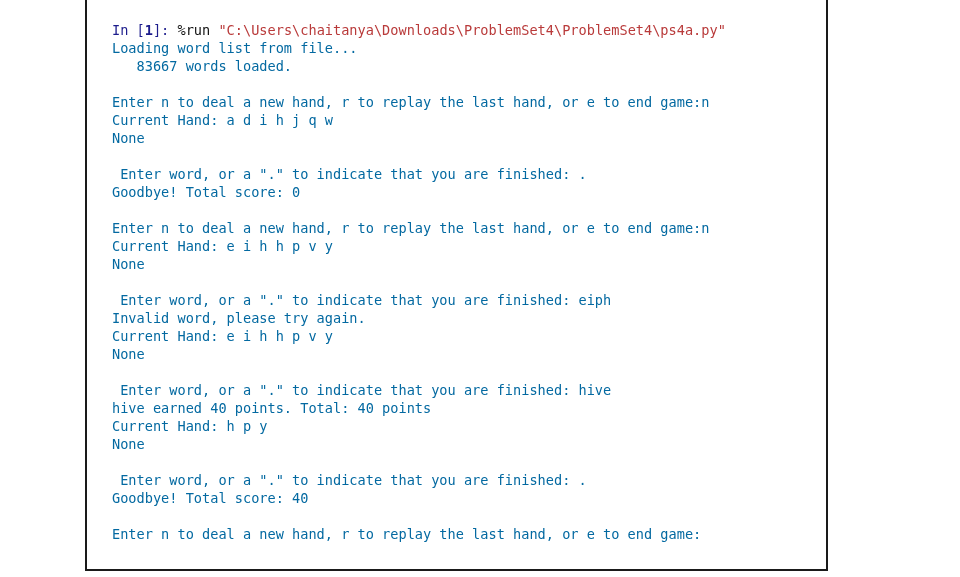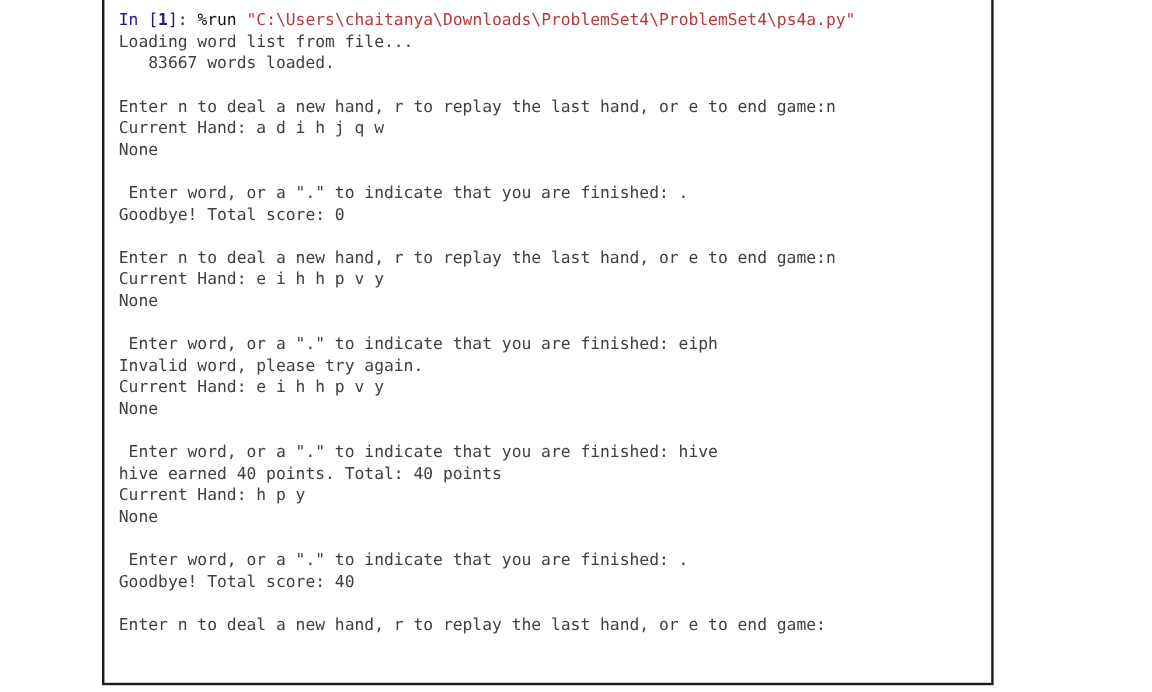--- a/index.html
+++ b/index.html
@@ -19,21 +19,21 @@
     left: 85px;
     top: -3px;
     width: 743px;
     height: 574px;
     border: 2px solid #1a1a1a;
     background: #ffffff;
     box-sizing: border-box;
     overflow: hidden;
   }
   #console-output {
-    margin: 3px;
+    margin: 16px;
     padding: 6px 0 0 9px;
     font-family: "DejaVu Sans Mono", monospace;
     font-size: 13.6px;
     line-height: 18px;
     color: #101010;
     white-space: pre;
     letter-spacing: 0px;
   }
   .line {
     white-space: pre;
@@ -51,21 +51,21 @@
     color: #1c1c8c;
     font-weight: bold;
   }
   .tok-magic {
     color: #101010;
   }
   .tok-string {
     color: #b93a3a;
   }
   .tok-plain {
-    color: #404040;
+    color: #0369a1;
   }
 </style>
 </head>
 <body>
 
 <div id="console-frame">
   <div id="console-output"><span class="line"><span class="tok-prompt">In [</span><span class="tok-prompt-num">1</span><span class="tok-prompt">]: </span><span class="tok-magic">%run </span><span class="tok-string">"C:\Users\chaitanya\Downloads\ProblemSet4\ProblemSet4\ps4a.py"</span></span><span class="line"><span class="tok-plain">Loading word list from file...</span></span><span class="line"><span class="tok-plain">   83667 words loaded.</span></span><span class="blank">&nbsp;</span><span class="line"><span class="tok-plain">Enter n to deal a new hand, r to replay the last hand, or e to end game:n</span></span><span class="line"><span class="tok-plain">Current Hand: a d i h j q w</span></span><span class="line"><span class="tok-plain">None</span></span><span class="blank">&nbsp;</span><span class="line"><span class="tok-plain"> Enter word, or a "." to indicate that you are finished: .</span></span><span class="line"><span class="tok-plain">Goodbye! Total score: 0</span></span><span class="blank">&nbsp;</span><span class="line"><span class="tok-plain">Enter n to deal a new hand, r to replay the last hand, or e to end game:n</span></span><span class="line"><span class="tok-plain">Current Hand: e i h h p v y</span></span><span class="line"><span class="tok-plain">None</span></span><span class="blank">&nbsp;</span><span class="line"><span class="tok-plain"> Enter word, or a "." to indicate that you are finished: eiph</span></span><span class="line"><span class="tok-plain">Invalid word, please try again.</span></span><span class="line"><span class="tok-plain">Current Hand: e i h h p v y</span></span><span class="line"><span class="tok-plain">None</span></span><span class="blank">&nbsp;</span><span class="line"><span class="tok-plain"> Enter word, or a "." to indicate that you are finished: hive</span></span><span class="line"><span class="tok-plain">hive earned 40 points. Total: 40 points</span></span><span class="line"><span class="tok-plain">Current Hand: h p y</span></span><span class="line"><span class="tok-plain">None</span></span><span class="blank">&nbsp;</span><span class="line"><span class="tok-plain"> Enter word, or a "." to indicate that you are finished: .</span></span><span class="line"><span class="tok-plain">Goodbye! Total score: 40</span></span><span class="blank">&nbsp;</span><span class="line"><span class="tok-plain">Enter n to deal a new hand, r to replay the last hand, or e to end game:</span></span></div>
 </div>
 
 </body></html>

